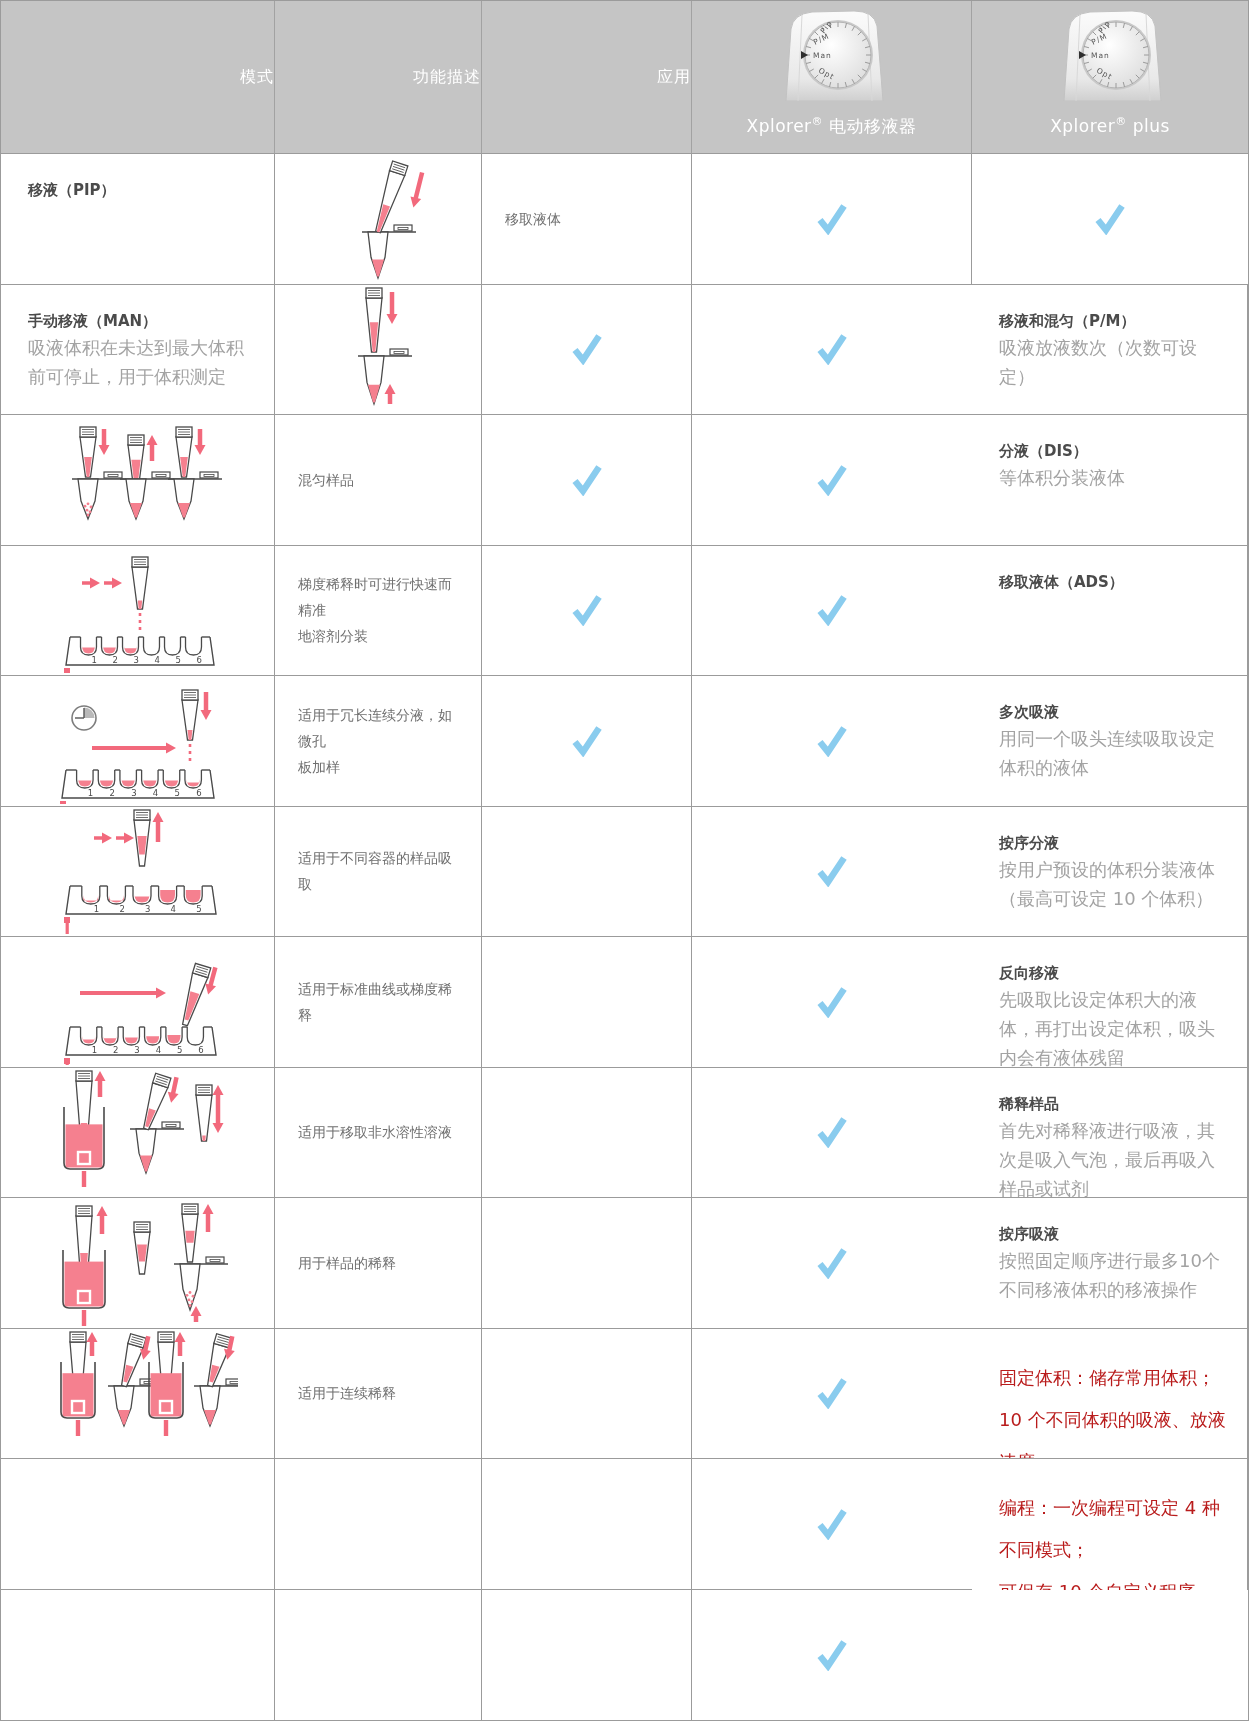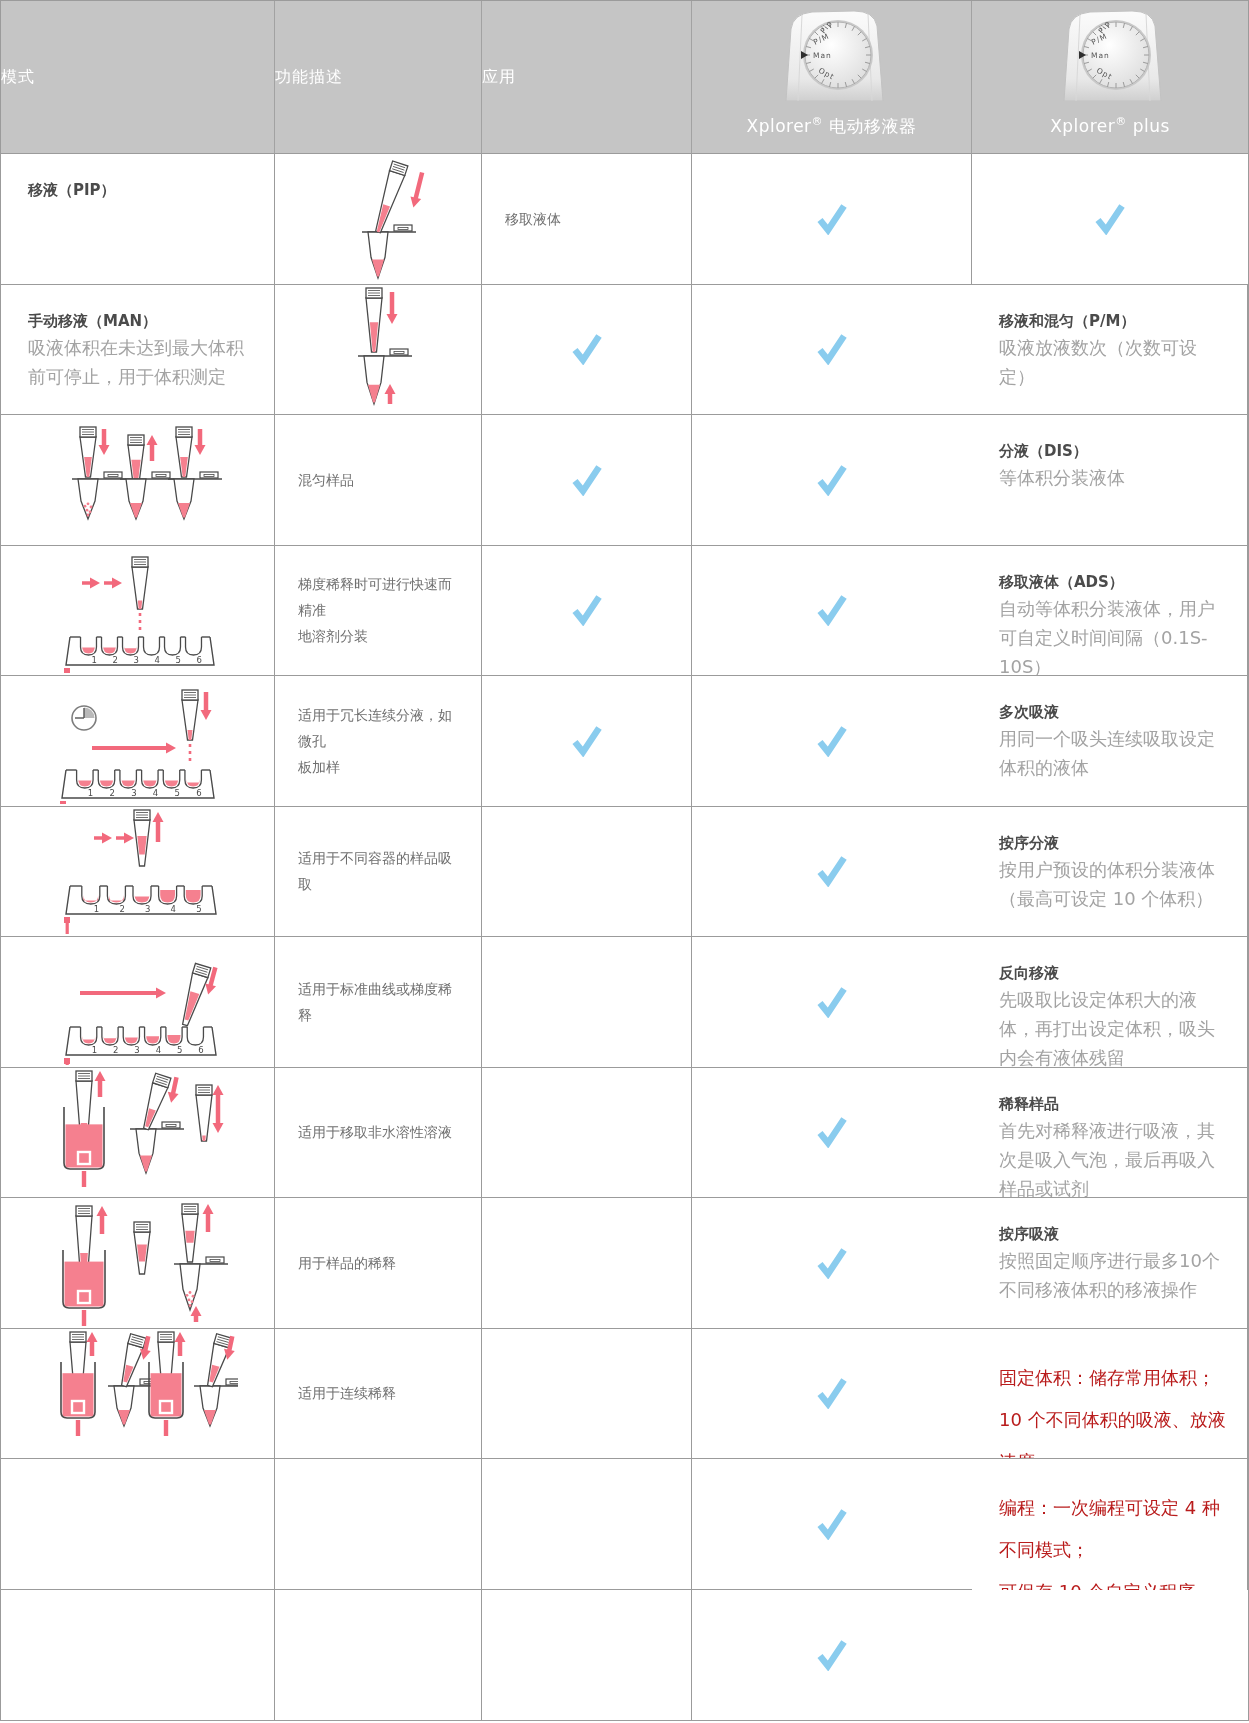--- a/index.html
+++ b/index.html
@@ -18,21 +18,21 @@
     box-sizing:border-box;
     position:relative;
     overflow:hidden;
     background:#fff;
   }
   .cell.c5{border-right:none;}
   .cell.rlast{border-bottom:none;}
   .hcell{
     background:#c5c5c5;
     border-right:1px solid #a2a2a2;
-    display:flex;align-items:center;justify-content:flex-start;
+    display:flex;align-items:center;justify-content:flex-end;
     color:#fff;font-size:16px;letter-spacing:1px;
   }
   .hcell.prod{flex-direction:column;justify-content:flex-start;padding-top:8px;}
   .prod-label{margin-top:10px;font-size:17px;color:#fff;letter-spacing:.5px;}
   .prod-label sup{font-size:11px;}
   .mode{padding:24px 18px 0 27px;}
   .mode-title{font-size:15px;font-weight:600;color:#4b4b4b;line-height:24px;}
   .mode-desc{font-size:18px;color:#a3a3a3;line-height:29px;white-space:pre-line;}
   .mode-desc.wide{line-height:42px;color:#b91c1c;padding-top:4px;}
   .illus{width:100%;height:100%;display:flex;align-items:center;justify-content:center;}
@@ -367,21 +367,20 @@
     <div class="cell c5">
       <div class="chk">
         <svg width="36" height="32" viewBox="0 0 36 32">
           <path d="M6 17 L14 27 L30 3" stroke="#8accee" stroke-width="6.5" fill="none"></path>
         </svg>
       </div>
     </div>
     <div class="cell c1">
       <div class="mode">
       <div class="mode-title">移取液体（ADS）</div>
-      <div class="mode-desc">自动等体积分装液体，用户可自定义时间间隔（0.1S-10S）</div>
     </div>
     </div>
     <div class="cell c2">
       <div class="illus">
       <svg width="200" height="126" viewBox="0 0 200 126">
           <circle cx="46" cy="40" r="12" fill="#fff" stroke="#7d7d7d" stroke-width="1.6"></circle>
   <path d="M46,40 L46,29.5 A10.5,10.5 0 0 1 56.5,40 Z" fill="#b9b9b9"></path>
   <line x1="46" y1="40" x2="46" y2="30" stroke="#555" stroke-width="1.4"></line>
   <line x1="46" y1="40" x2="37" y2="40" stroke="#555" stroke-width="1.4"></line>
           <line x1="54" y1="70" x2="130" y2="70" stroke="#f2697c" stroke-width="4"></line>

